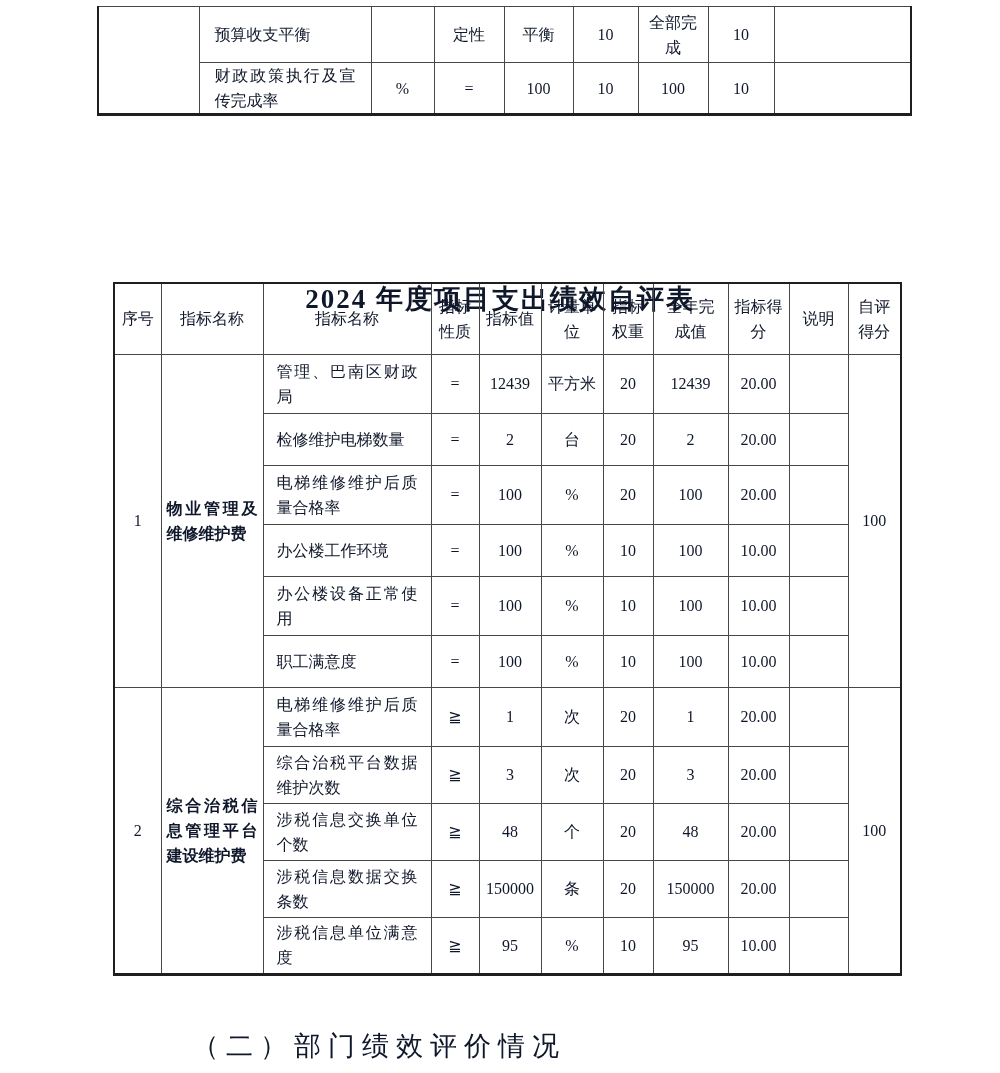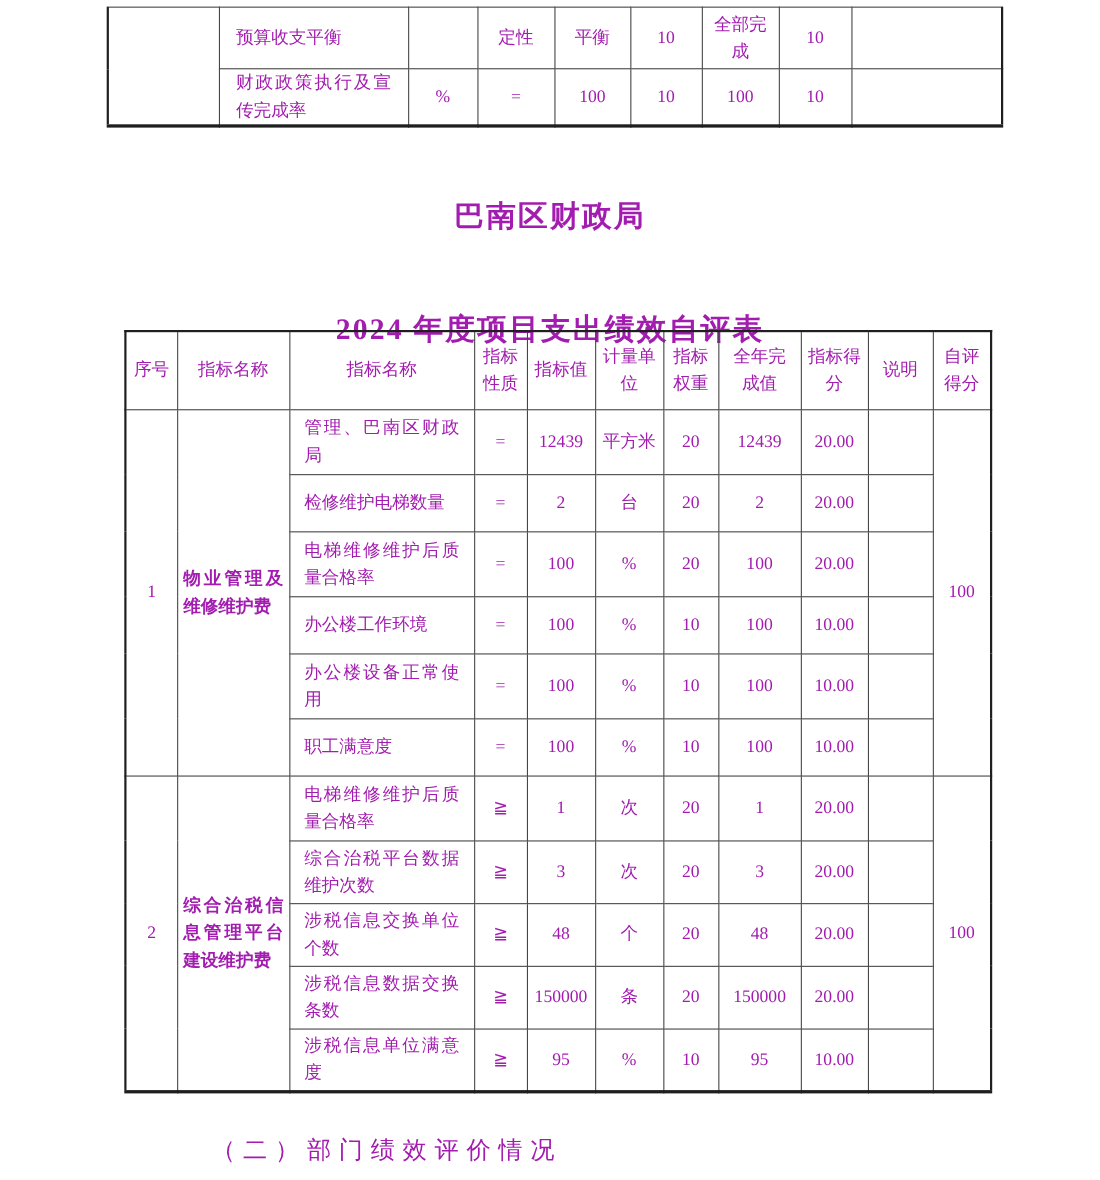--- a/index.html
+++ b/index.html
@@ -1,19 +1,19 @@
 <!DOCTYPE html>
 <html><head>
 <meta charset="utf-8">
 <style>
   * { margin:0; padding:0; box-sizing:border-box; }
   html,body { background:#ffffff; }
   .page {
     position:relative; width:1000px; height:1073px; background:#ffffff;
-    color:#a21caf; overflow:hidden;
+    color:#0f172a; overflow:hidden;
     font-family:"Liberation Serif","DejaVu Serif",serif;
   }
   table { border-collapse:collapse; table-layout:fixed; }
   td {
     border:1px solid #474747;
     text-align:center; vertical-align:middle;
     font-size:16px; line-height:25px;
     padding:2px 4px;
     white-space:pre-line;
     overflow:hidden;
@@ -23,32 +23,32 @@
   #topTable  td.jname { padding:0 15px; }
   #mainTable td.jname { padding:0 13px; }
   
   td.proj { text-align:justify; white-space:normal; padding:0 5px;font-weight:bold; }
 
   #topTable {
     position:absolute; left:97px; top:6px; width:813px;
     border:2px solid #1f1f1f; border-top-width:1px; border-bottom-width:3px;
   }
   #mainTable {
-    position:absolute; left:113px; top:300px; width:787px;
+    position:absolute; left:113px; top:282px; width:787px;
     border:2px solid #1f1f1f; border-bottom-width:3px;
   }
   .title {
     position:absolute; left:0; width:1000px; text-align:center;
     font-weight:bold; font-size:27px; line-height:34px; letter-spacing:2px;
   }
   #title1 { top:179px; }
   #title2 { top:238px;margin-top:44px; }
   #sectionHeading {
     position:absolute; left:192px; top:1030px;
-    font-size:22px; line-height:32px; letter-spacing:7px;
+    font-size:27px; line-height:32px; letter-spacing:7px;
   }
 </style>
 </head>
 <body>
 
 <div class="page">
 
   <table id="topTable">
     <colgroup>
       <col style="width:101px">
@@ -80,21 +80,20 @@
           <td>=</td>
           <td>100</td>
           <td>10</td>
           <td>100</td>
           <td>10</td>
           <td></td>
         </tr>
       </tbody>
   </table>
 
-  <div class="title" id="title1">巴南区财政局</div>
   <div class="title" id="title2">2024 年度项目支出绩效自评表</div>
 
   <table id="mainTable">
     <colgroup>
       <col style="width:47px">
         <col style="width:102px">
         <col style="width:168px">
       <col style="width:48px">
         <col style="width:62px">
         <col style="width:62px">

